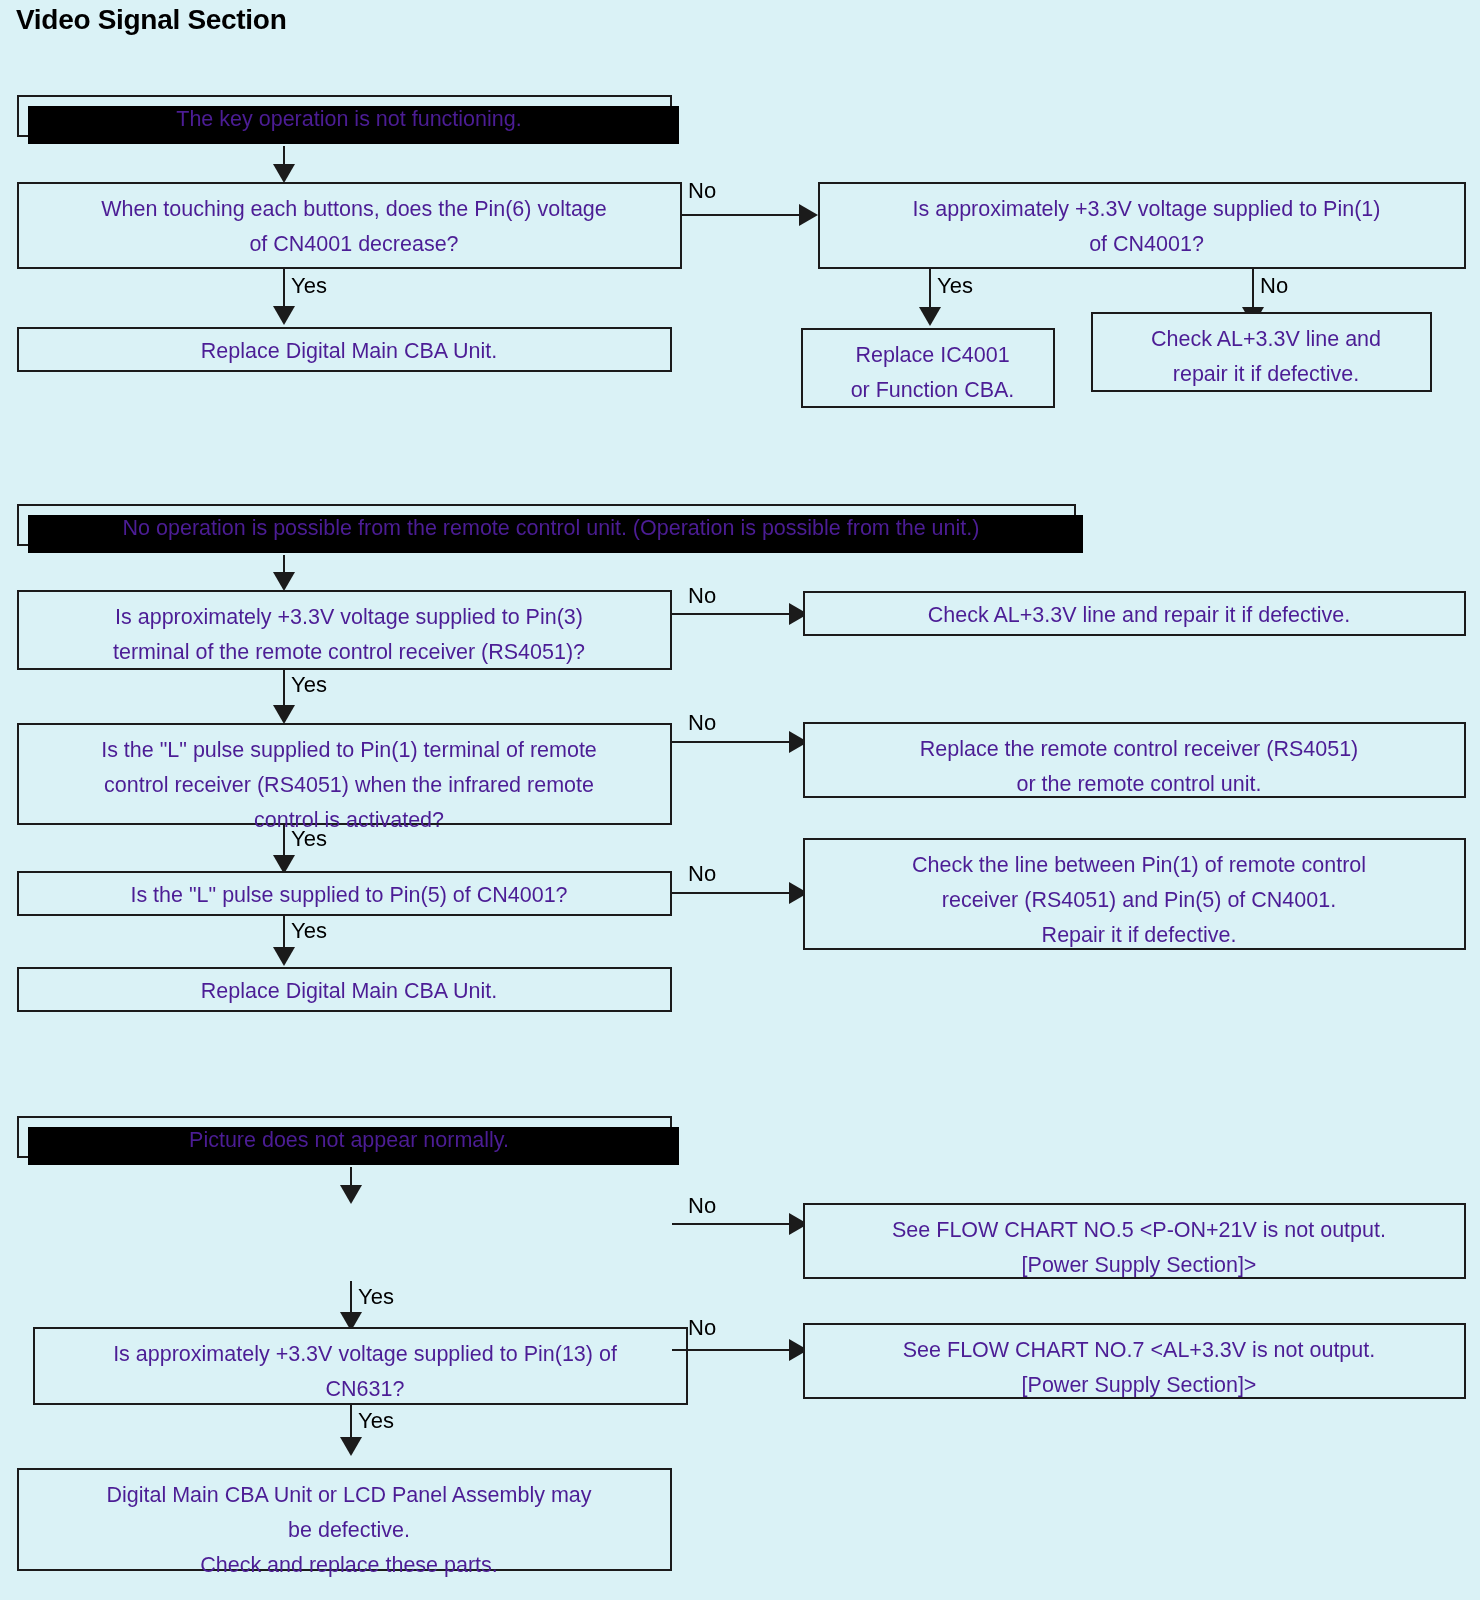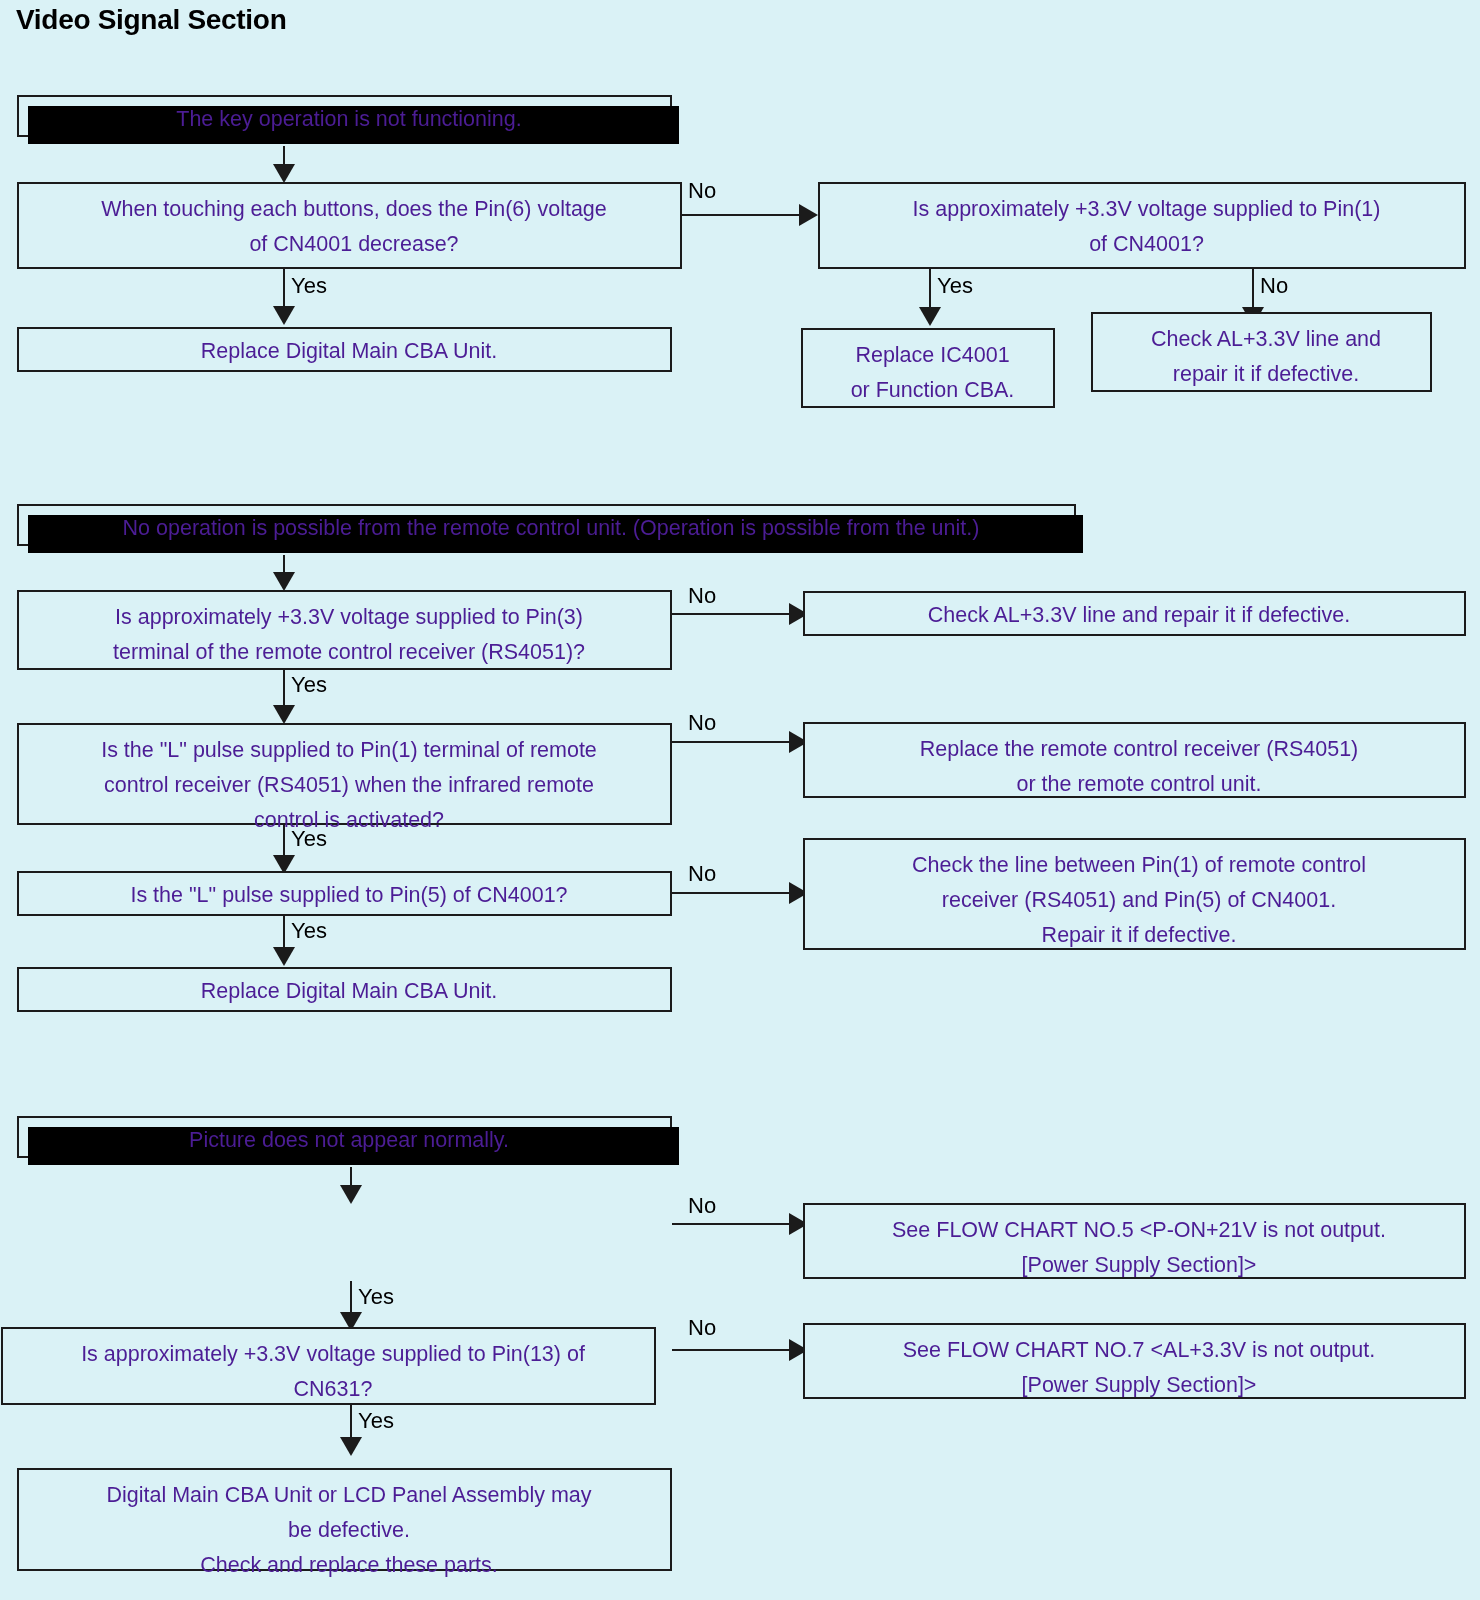--- a/index.html
+++ b/index.html
@@ -232,21 +232,21 @@
 
   <div class="box" style="left:803px; top:1203px; width:663px; height:76px;">
     <span class="box-text">See FLOW CHART NO.5 &lt;P-ON+21V is not output.
 [Power Supply Section]&gt;</span>
   </div>
 
   <div class="vline" style="left:350px; top:1281px; height:40px;"></div>
   <div class="arrow-down" style="left:340px; top:1312px;"></div>
   <div class="edge-label" style="left:358px; top:1286px;">Yes</div>
 
-  <div class="box" style="left:1px; top:1327px; width:655px; height:78px;">
+  <div class="box" style="left:33px; top:1327px; width:655px; height:78px;">
     <span class="box-text">Is approximately +3.3V voltage supplied to Pin(13) of
 CN631?</span>
   </div>
 
   <div class="hline" style="left:672px; top:1349px; width:127px;"></div>
   <div class="arrow-right" style="left:789px; top:1339px;"></div>
   <div class="edge-label" style="left:688px; top:1317px;">No</div>
 
   <div class="box" style="left:803px; top:1323px; width:663px; height:76px;">
     <span class="box-text">See FLOW CHART NO.7 &lt;AL+3.3V is not output.

